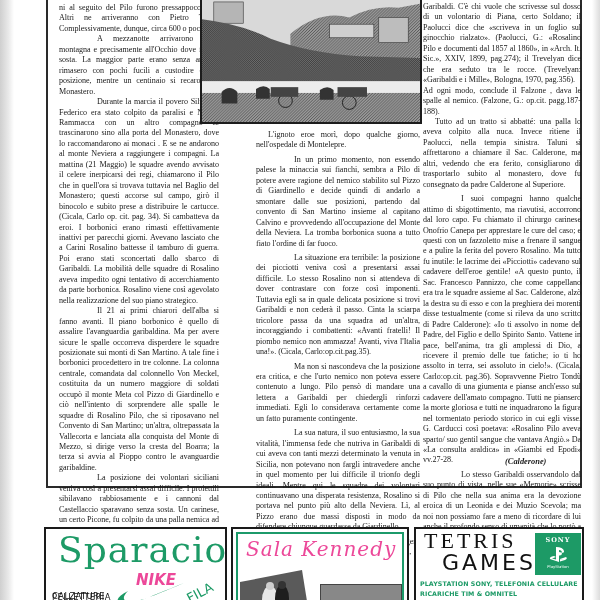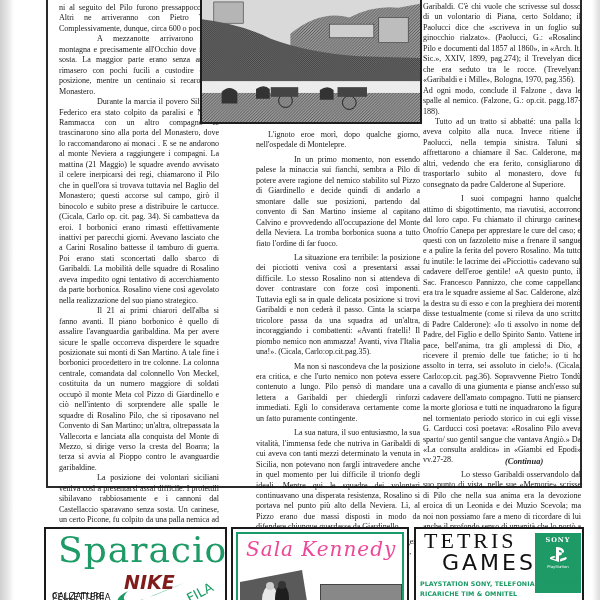--- a/index.html
+++ b/index.html
@@ -49,34 +49,34 @@
     .ad-kennedy { left: 231px; width: 178px; border: 2px solid #1a1a1a; border-bottom: none; }
     .ad-kennedy .inner { position: absolute; left: 3px; top: 3px; right: 3px; bottom: -4px; border: 2px solid #1c9a6a; border-bottom: none; }
     .ad-tetris { left: 414px; width: 170px; border: 2px solid #1a1a1a; border-bottom: none; }
 
     .sparacio-title {
       position: absolute; left: 12px; top: 0px; font-family: "DejaVu Serif", serif; 
       font-size: 36px; color: #1d9a66; letter-spacing: 1px;
     }
     .sparacio-cal { position: absolute; left: 6px; top: 62px; font-family: "DejaVu Sans", sans-serif; font-size: 8.4px; letter-spacing: 0.4px; color: #111; }
     .sparacio-pel { position: absolute; left: 6px; top: 63px; font-family: "DejaVu Sans", sans-serif; font-size: 8.4px; letter-spacing: 0.4px; color: #111; }
-    .nike-text { position: absolute; left: 78px; top: 42px; font-family: "DejaVu Sans", sans-serif; font-weight: bold; font-style: italic; font-size: 19px; color: #7f1d1d; }
+    .nike-text { position: absolute; left: 90px; top: 42px; font-family: "DejaVu Sans", sans-serif; font-weight: bold; font-style: italic; font-size: 15px; color: #ec4899; }
     .nike-swoosh { position: absolute; left: 70px; top: 52px; width: 70px; height: 26px; }
     .fila-text { position: absolute; left: 140px; top: 56px; font-family: "DejaVu Sans", sans-serif; font-size: 13px; color: #1d9a66; transform: rotate(-28deg); }
 
     .kennedy-title {
       position: absolute; left: 8px; top: 3px; font-family: "DejaVu Serif", serif; font-style: italic;
       font-size: 20px; color: #ec4899; letter-spacing: 1px; white-space: nowrap;
     }
     .kennedy-photo1 { position: absolute; left: 2px; top: 36px; width: 70px; height: 50px; }
     .kennedy-photo2 { position: absolute; left: 82px; top: 50px; width: 82px; height: 36px; background: #888; border: 1px solid #444; }
 
     .tetris-title { position: absolute; left: 8px; top: 1px; font-family: Liberation Serif, serif; font-size: 22px; letter-spacing: 3px; color: #111; font-weight: normal; line-height: 22px; }
     .tetris-games { position: absolute; left: 26px; top: 23px; font-family: "DejaVu Sans", sans-serif; font-size: 22px; letter-spacing: 3px; color: #111; line-height: 22px; }
-    .sony-box { position: absolute; left: 119px; top: 4px; width: 46px; height: 60px; background: #1d9a66; color: #fff; text-align: center; }
+    .sony-box { position: absolute; left: 119px; top: 4px; width: 46px; height: 42px; background: #1d9a66; color: #fff; text-align: center; }
     .sony-label { font-family: "DejaVu Serif", serif; font-size: 6.5px; font-weight: bold; letter-spacing: 1px; display: block; margin-top: 3px; }
     .ps-icon { display: block; margin: 2px auto 0; width: 20px; height: 18px; }
     .ps-label { font-family: "DejaVu Sans", sans-serif; font-size: 3.8px; display: block; }
     .tetris-line { position: absolute; left: 4px; font-family: "DejaVu Sans", sans-serif; font-weight: bold; font-size: 6.3px; color: #1d9a66; letter-spacing: 0.1px; white-space: nowrap; }
     .tetris-line-1 { top: 51px; }
     .tetris-line-2 { top: 61px; }
   </style>
 </head>
 <body>
 
@@ -133,21 +133,21 @@
 </div>
 
 <div class="col col-3">
   <p>Garibaldi. C'è chi vuole che scrivesse sul dosso di un volontario di Piana, certo Soldano; il Paolucci dice che «scriveva in un foglio sul ginocchio rialzato». (Paolucci, G.: «Rosalino Pilo e documenti dal 1857 al 1860», in «Arch. It. Sic.», XXIV, 1899, pag.274); il Trevelyan dice che era seduto tra le rocce. (Trevelyan: «Garibaldi e i Mille», Bologna, 1970, pag.356).</p>
   <p>Ad ogni modo, conclude il Falzone , dava le spalle al nemico. (Falzone, G.: op.cit. pagg.187-188).</p>
   <p class="indent-s">Tutto ad un tratto si abbatté: una palla lo aveva colpito alla nuca. Invece ritiene il Paolucci, nella tempia sinistra. Taluni si affrettarono a chiamare il Sac. Calderone, ma altri, vedendo che era ferito, consigliarono di trasportarlo subito al monastero, dove fu consegnato da padre Calderone al Superiore.</p>
   <p class="indent gap">I suoi compagni hanno qualche attimo di sbigottimento, ma riavutisi, accorrono dal loro capo. Fu chiamato il chirurgo carinese Onofrio Canepa per apprestare le cure del caso; e questi con un fazzoletto mise a frenare il sangue e a pulire la ferita del povero Rosalino. Ma tutto fu inutile: le lacrime dei «Picciotti» cadevano sul cadavere dell'eroe gentile! «A questo punto, il Sac. Francesco Pannizzo, che come cappellano era tra le squadre assieme al Sac. Calderone, alzò la destra su di esso e con la preghiera dei morenti disse testualmente (come si rileva da uno scritto di Padre Calderone): «Io ti assolvo in nome del Padre, del Figlio e dello Spirito Santo. Vattene in pace, bell'anima, tra gli amplessi di Dio, a ricevere il premio delle tue fatiche; io ti ho assolto in terra, sei assoluto in cielo!». (Cicala, Carlo:op.cit. pag.36). Sopravvenne Pietro Tondù a cavallo di una giumenta e pianse anch'esso sul cadavere dell'amato compagno. Tutti ne piansero la morte gloriosa e tutti ne inquadrarono la figura nel tormentato periodo storico in cui egli visse. G. Carducci così poetava: «Rosalino Pilo aveva sparto/ suo gentil sangue che vantava Angiò.» Da «La consulta araldica» in «Giambi ed Epodi» vv.27-28.</p>
   <p class="indent gap">Lo stesso Garibaldi osservandolo dal suo punto di vista, nelle sue «Memorie» scrisse di Pilo che nella sua anima era la devozione eroica di un Leonida e dei Muzio Scevola; ma noi non possiamo fare a meno di ricordare di lui anche il profondo senso di umanità che lo portò a preoccuparsi dei bisogni dei miseri e a considerarli fratelli con i quali spartire il pane.</p>
 </div>
 
-<div class="continua">(Continua)</div>
+<div class="continua">(Calderone)</div>
 
 <div class="ad ad-sparacio">
   <div class="sparacio-title">Sparacio</div>
   <div class="sparacio-cal">CALZATURE</div>
   <div class="sparacio-pel">PELLETTERIA</div>
   <div class="nike-text">NIKE</div>
   <svg class="nike-swoosh" viewBox="0 0 70 26">
     <path d="M2 22 C4 28 14 24 68 2 C40 14 16 24 10 20 C6 18 8 14 12 10 C4 14 0 18 2 22 Z" fill="#1d9a66"></path>
   </svg>
   <div class="fila-text">FILA</div>

